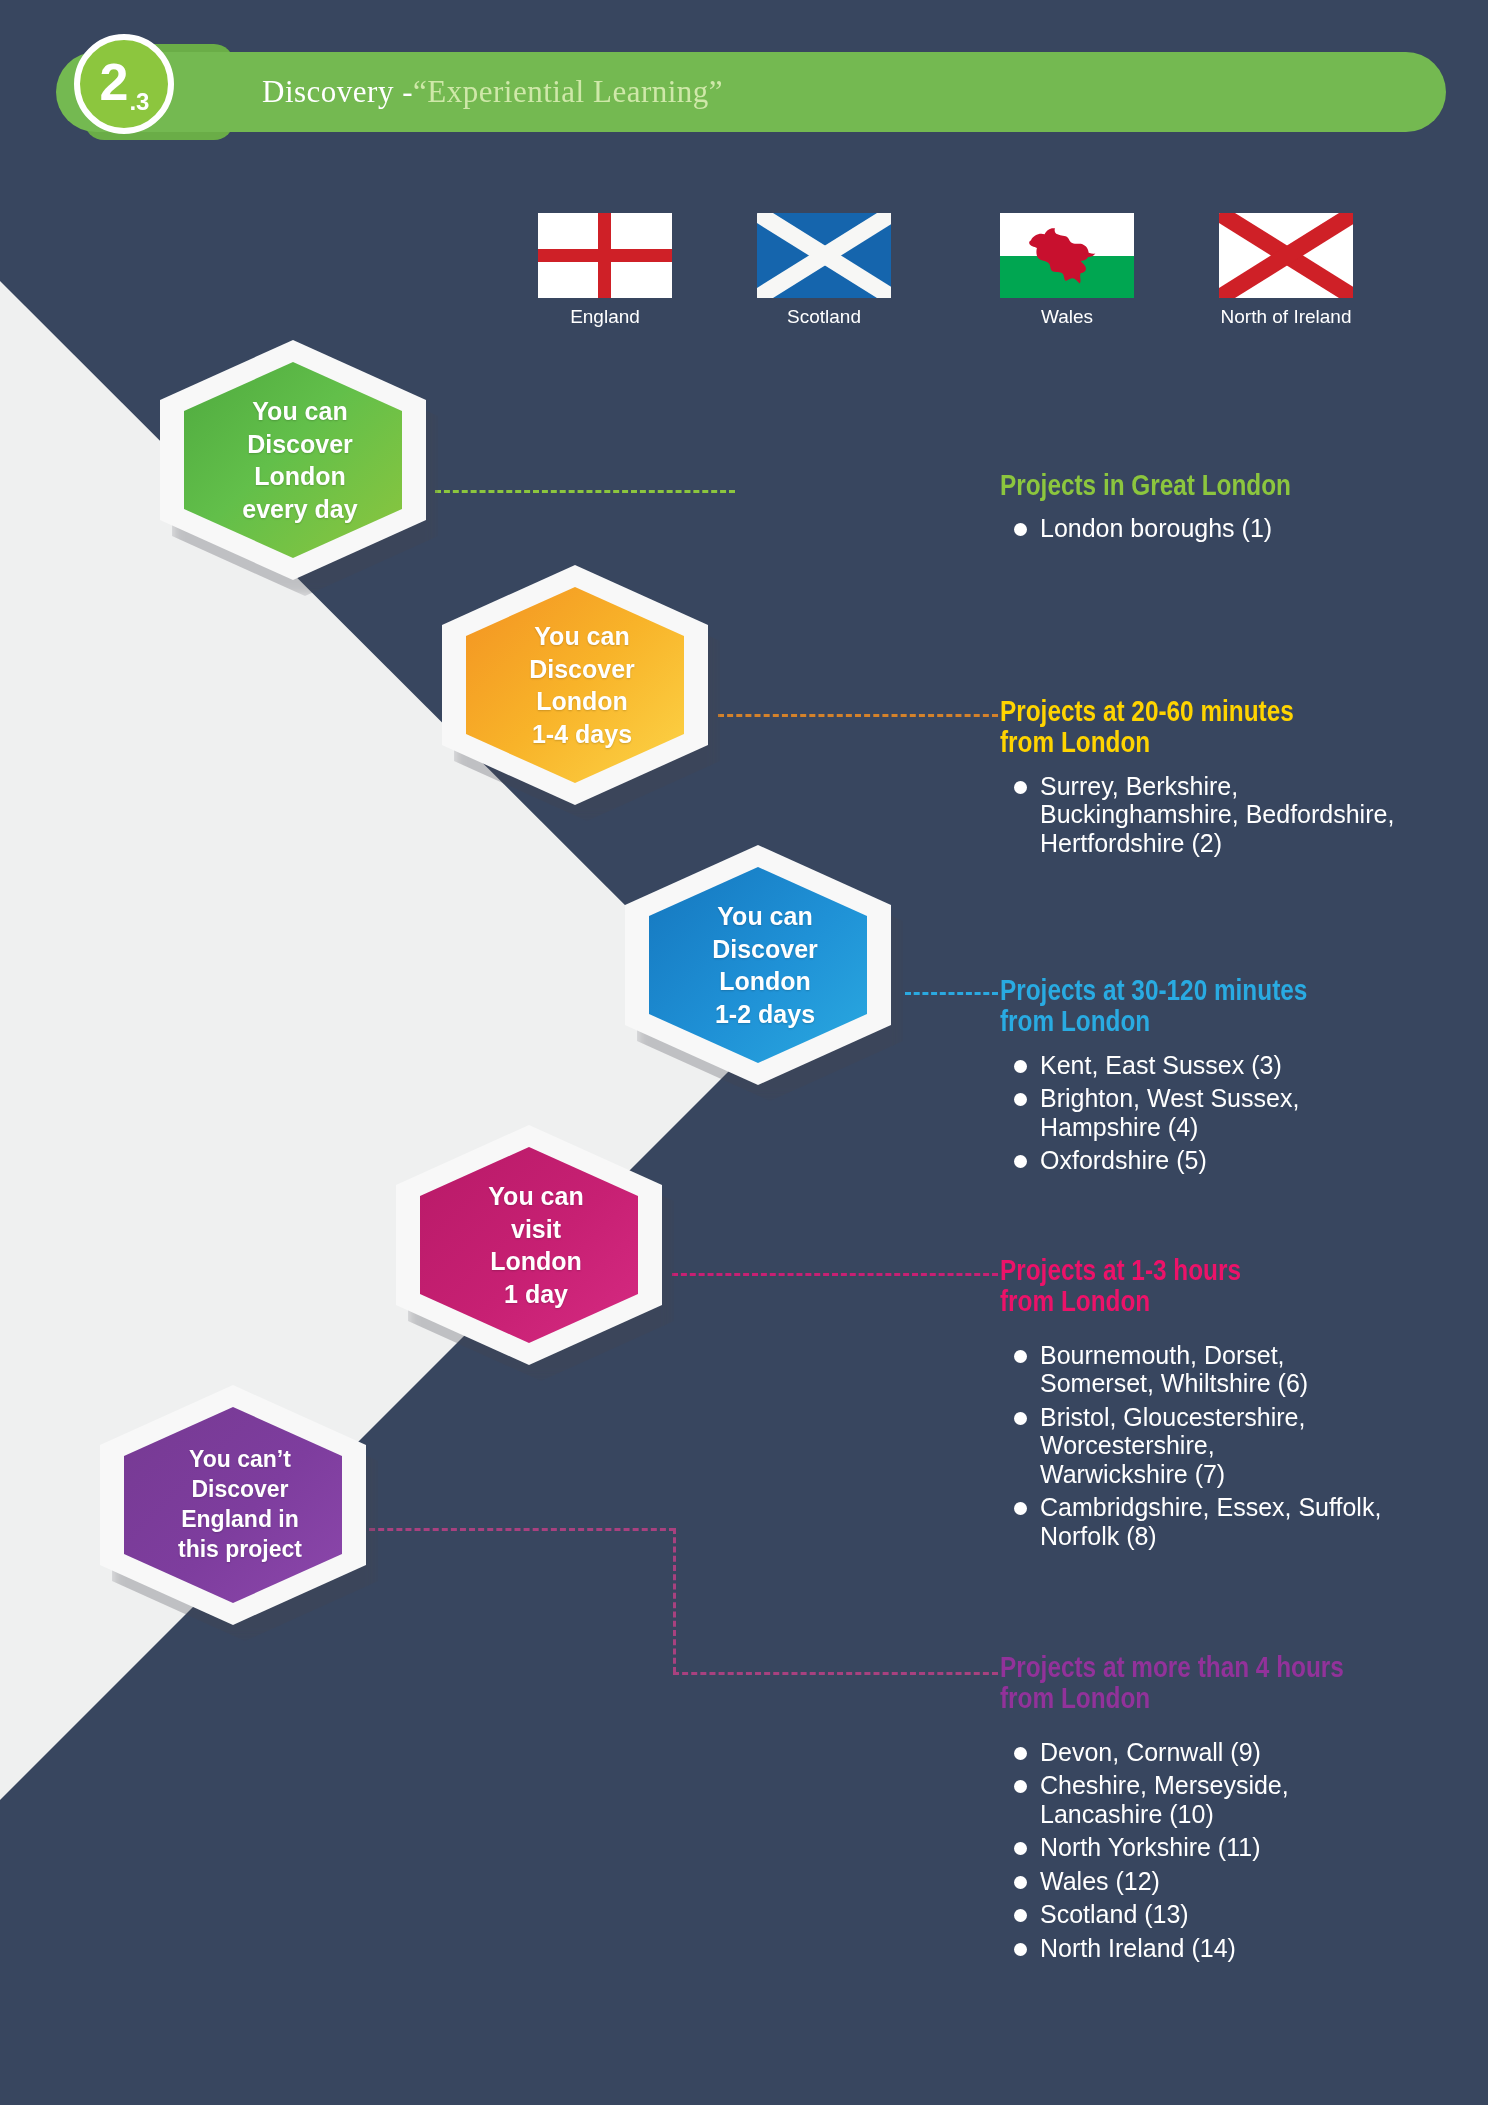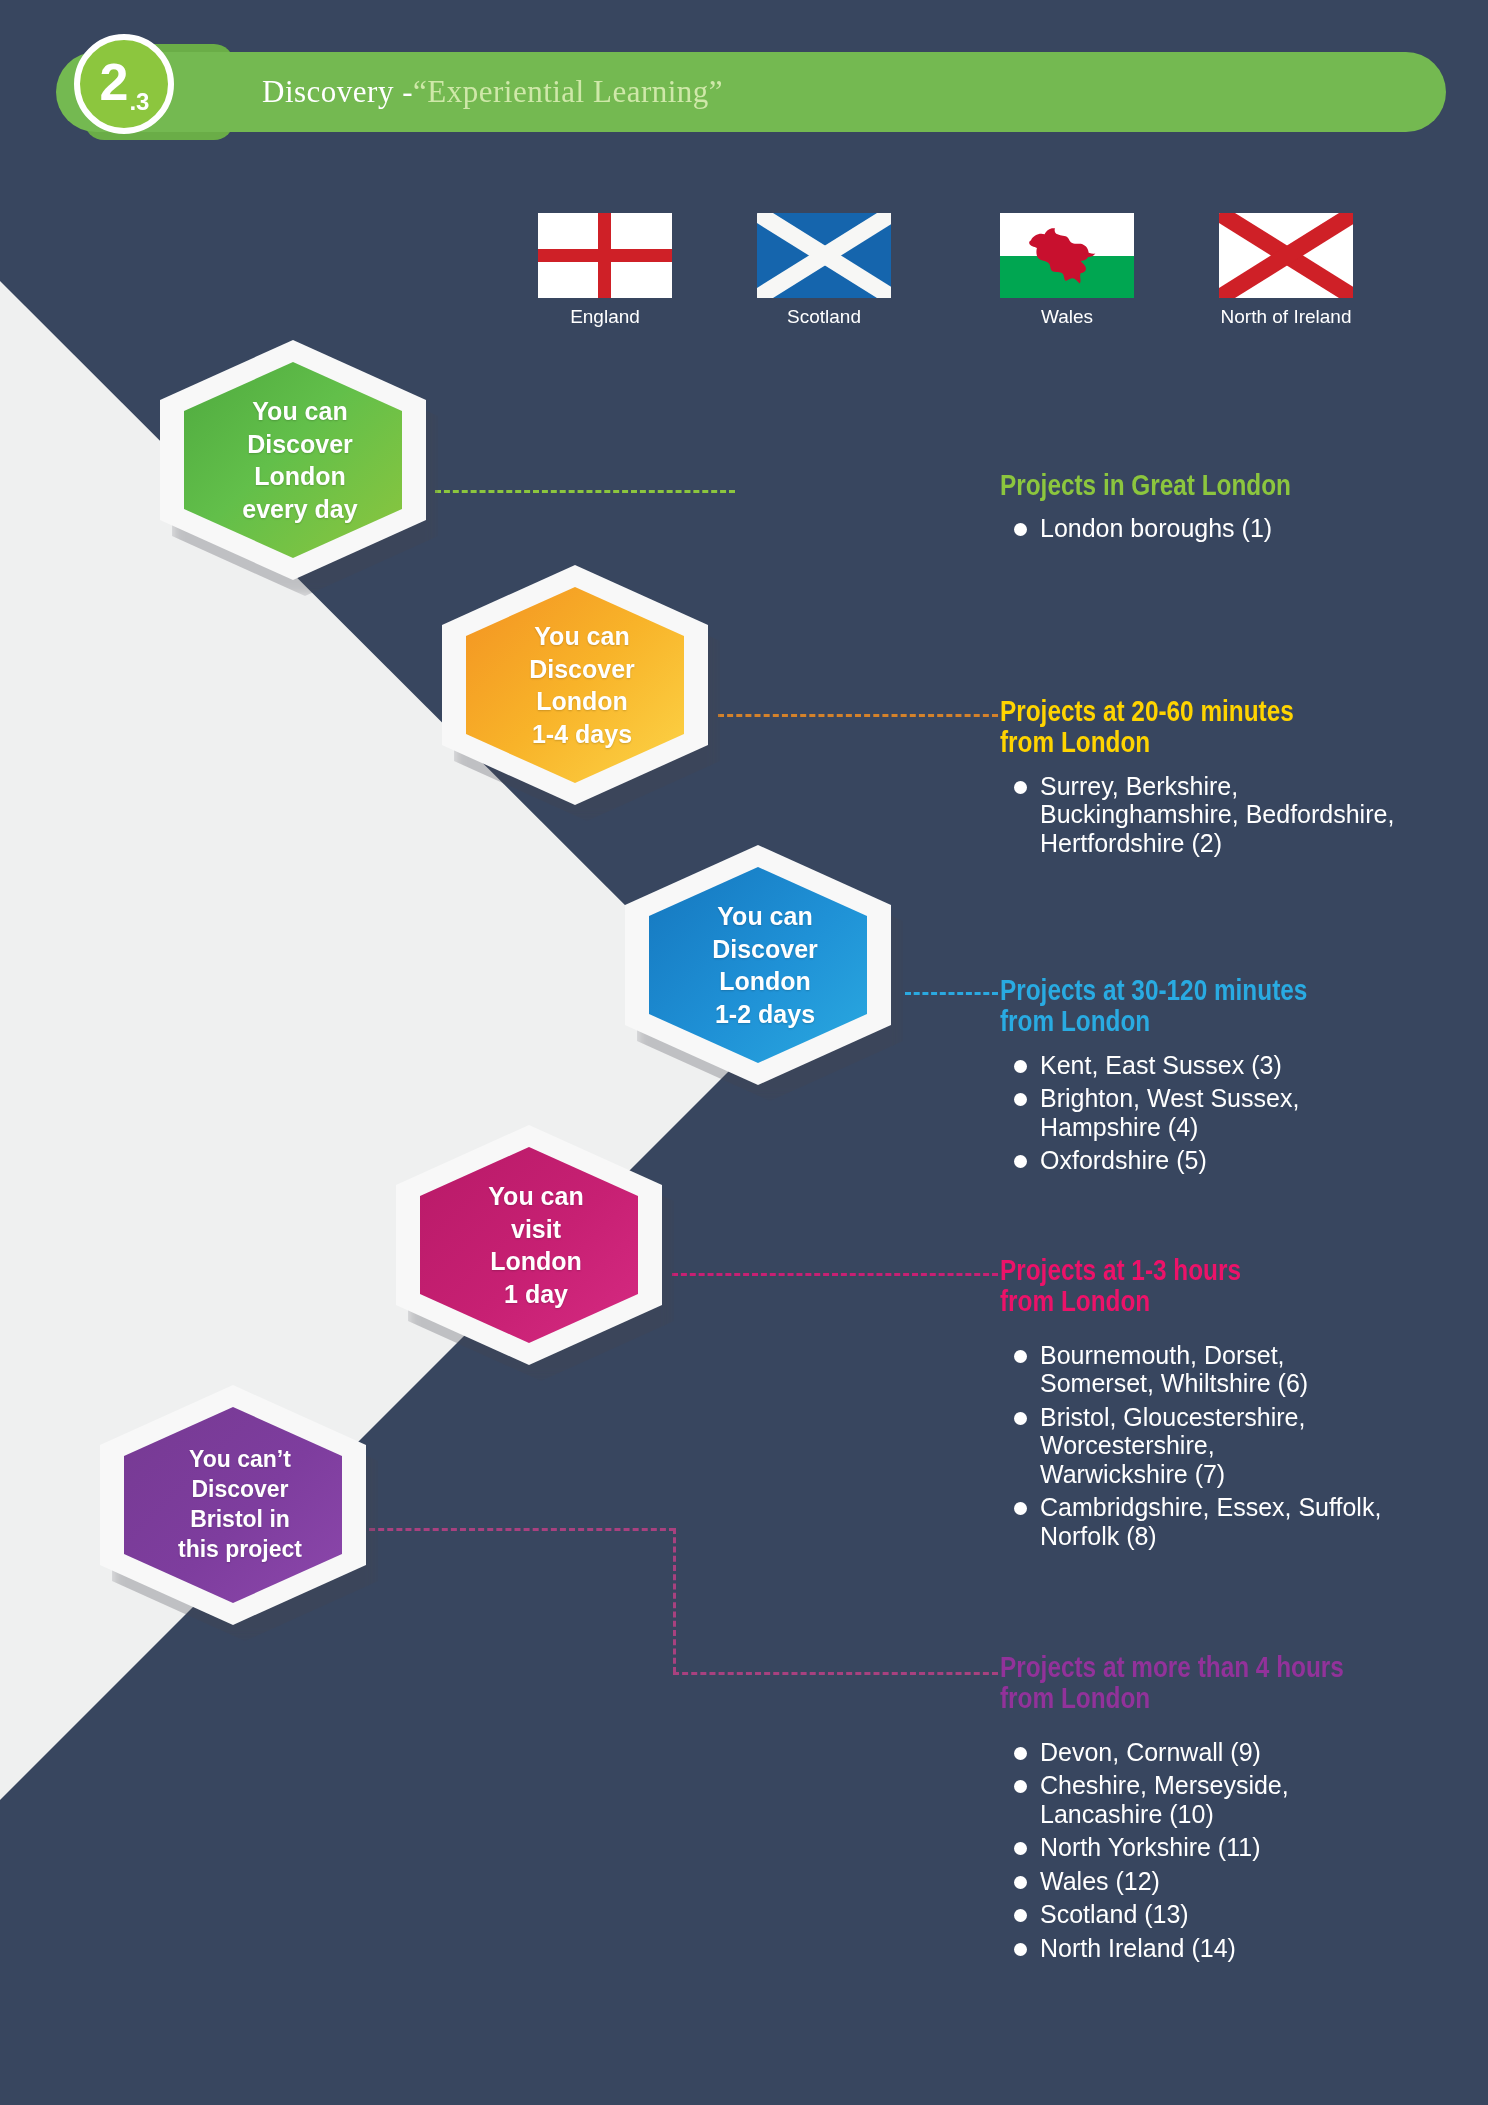--- a/index.html
+++ b/index.html
@@ -253,21 +253,21 @@
     </ul>
   </div>
 
   <div class="hex-group" style="left:100px;top:1385px;width:266px;height:240px;">
     <div class="hex hex-shadow" style="left:12px;top:16px;width:266px;height:240px;"></div>
     <div class="hex hex-outer" style="left:0;top:0;width:266px;height:240px;"></div>
     <div class="hex" style="left:24px;top:22px;width:218px;height:196px;background:linear-gradient(135deg,#763a93 0%,#7e3d9e 55%,#8c47ab 100%);"></div>
     <div class="hex-text" style="font-size:23px;">
       <span>You can’t</span>
       <span>Discover</span>
-      <span>Bristol in</span>
+      <span>England in</span>
       <span>this project</span>
     </div>
   </div>
   <div class="dash-h" style="left:360px;top:1528px;width:315px;border-color:#a8417f;"></div>
   <div class="dash-v" style="left:673px;top:1528px;height:145px;border-color:#a8417f;"></div>
   <div class="dash-h" style="left:673px;top:1672px;width:325px;border-color:#a8417f;"></div>
 
   <div class="section" style="left:1000px;top:1652px;width:490px;">
     <div class="sec-title" style="color:#92329a;">Projects at more than 4 hours
 from London</div>

